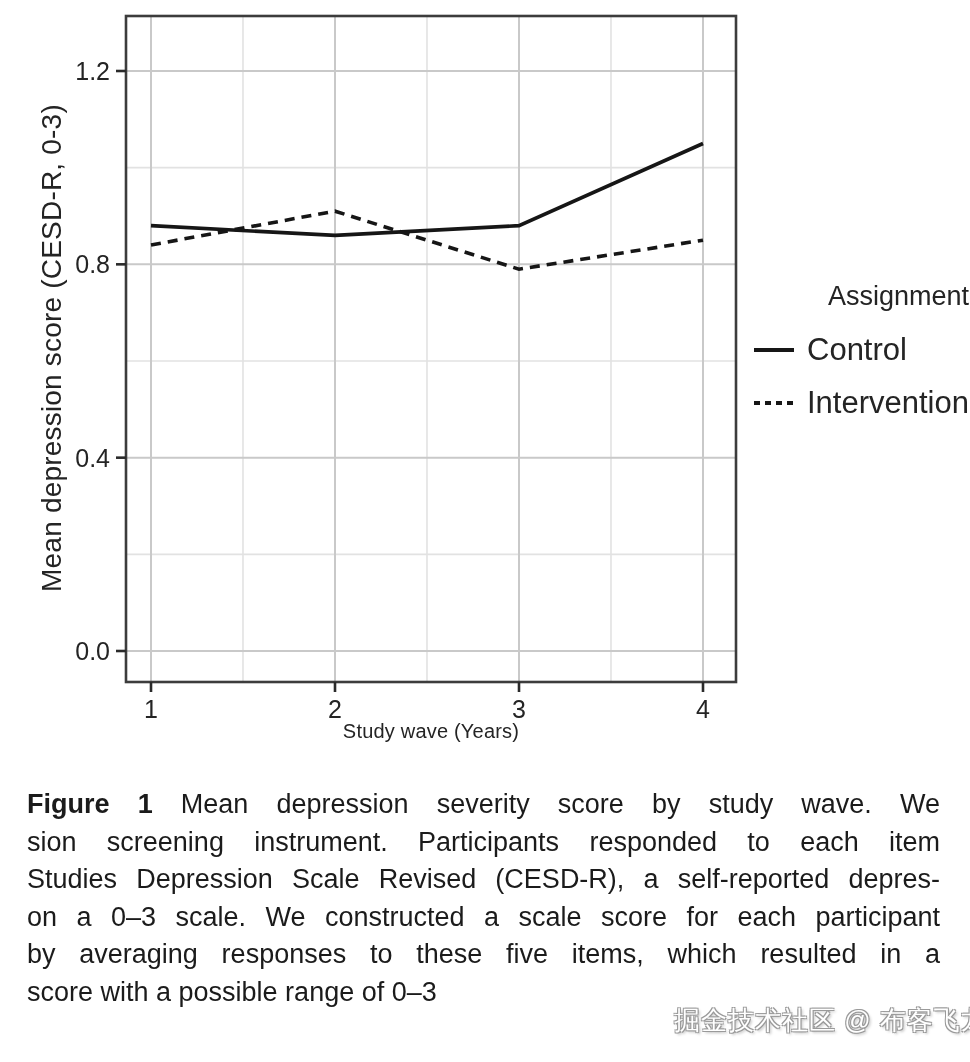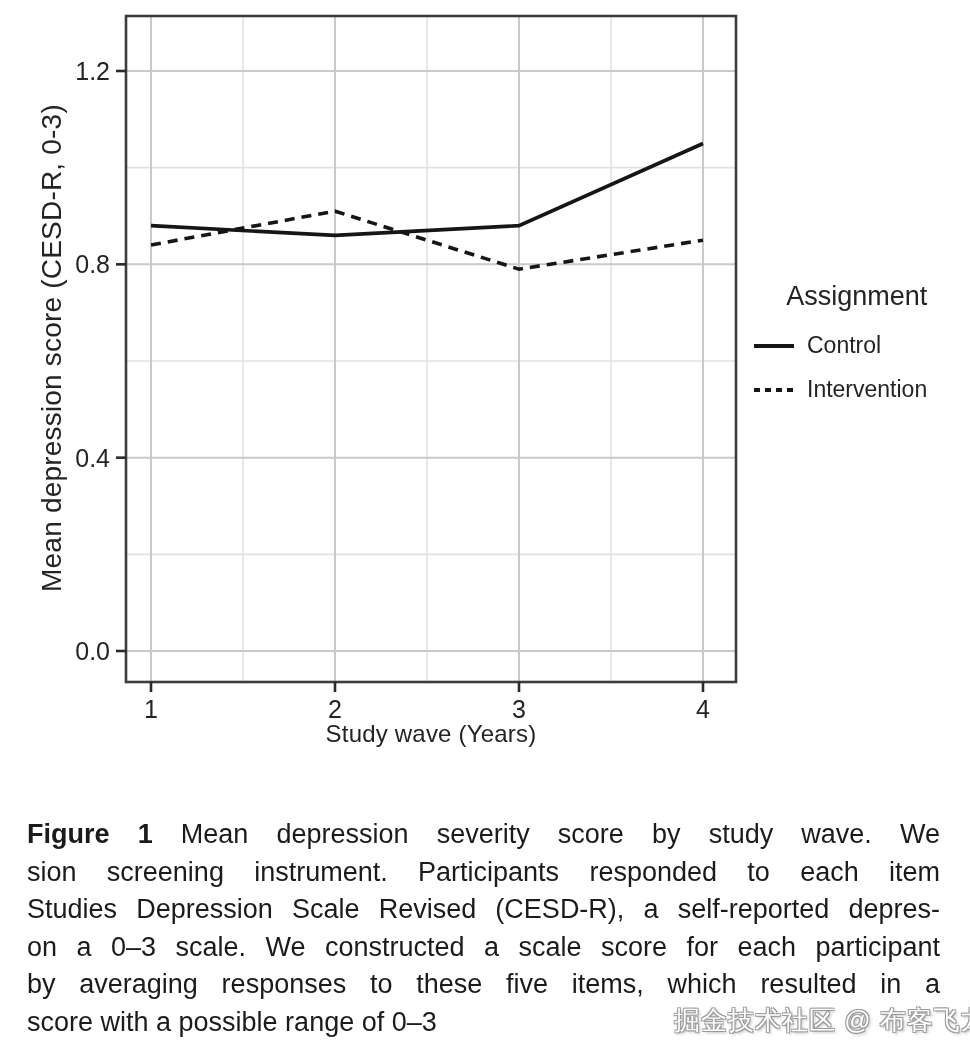--- a/index.html
+++ b/index.html
@@ -10,42 +10,42 @@
     font-family: "Liberation Sans", sans-serif;
     color: #1c1c1c;
     overflow: hidden;
   }
   .figure { position: absolute; inset: 0; }
 
   
   .chart-svg { position: absolute; left: 0; top: 0; }
   .x-title {
     position: absolute; left: 126px; top: 720px; width: 610px;
-    text-align: center; font-size: 24px; color: #242424;
+    text-align: center; font-size: 20px; color: #242424;
     letter-spacing: 0.2px;
   }
   .y-title {
     position: absolute; left: 52px; top: 348px;
     transform: translate(-50%, -50%) rotate(-90deg);
     white-space: nowrap; font-size: 28px; color: #242424;
     letter-spacing: 0.2px;
   }
 
   
   .legend { position: absolute; left: 754px; top: 281px; }
   .legend-title { font-size: 27px; color: #242424; margin: 0 0 20px 0; text-align: right; }
-  .legend-row { display: flex; align-items: center; margin-bottom: 17px; font-size: 23px; color: #242424; }
+  .legend-row { display: flex; align-items: center; margin-bottom: 17px; font-size: 31px; color: #242424; }
   .legend-sample { width: 40px; height: 4px; margin-right: 13px; flex: 0 0 auto; }
   .legend-sample.solid { background: #161616; }
   .legend-sample.dashed { background: repeating-linear-gradient(90deg, #161616 0 6px, transparent 6px 11px); }
 
   
   .caption {
     position: absolute; left: 27px; top: 786px; width: 913px;
-    font-size: 27px; line-height: 37.5px; color: #1b1b1b; margin-top: 30px;
+    font-size: 27px; line-height: 37.5px; color: #1b1b1b;
   }
   .cap-line { text-align: justify; text-align-last: justify; }
   .cap-line.last { text-align-last: left; }
   .cap-bold { font-weight: bold; }
 
   
   .watermark {
     position: absolute; left: 674px; top: 1003px;
     font-size: 26px; letter-spacing: 1px;
     color: #ffffff;

